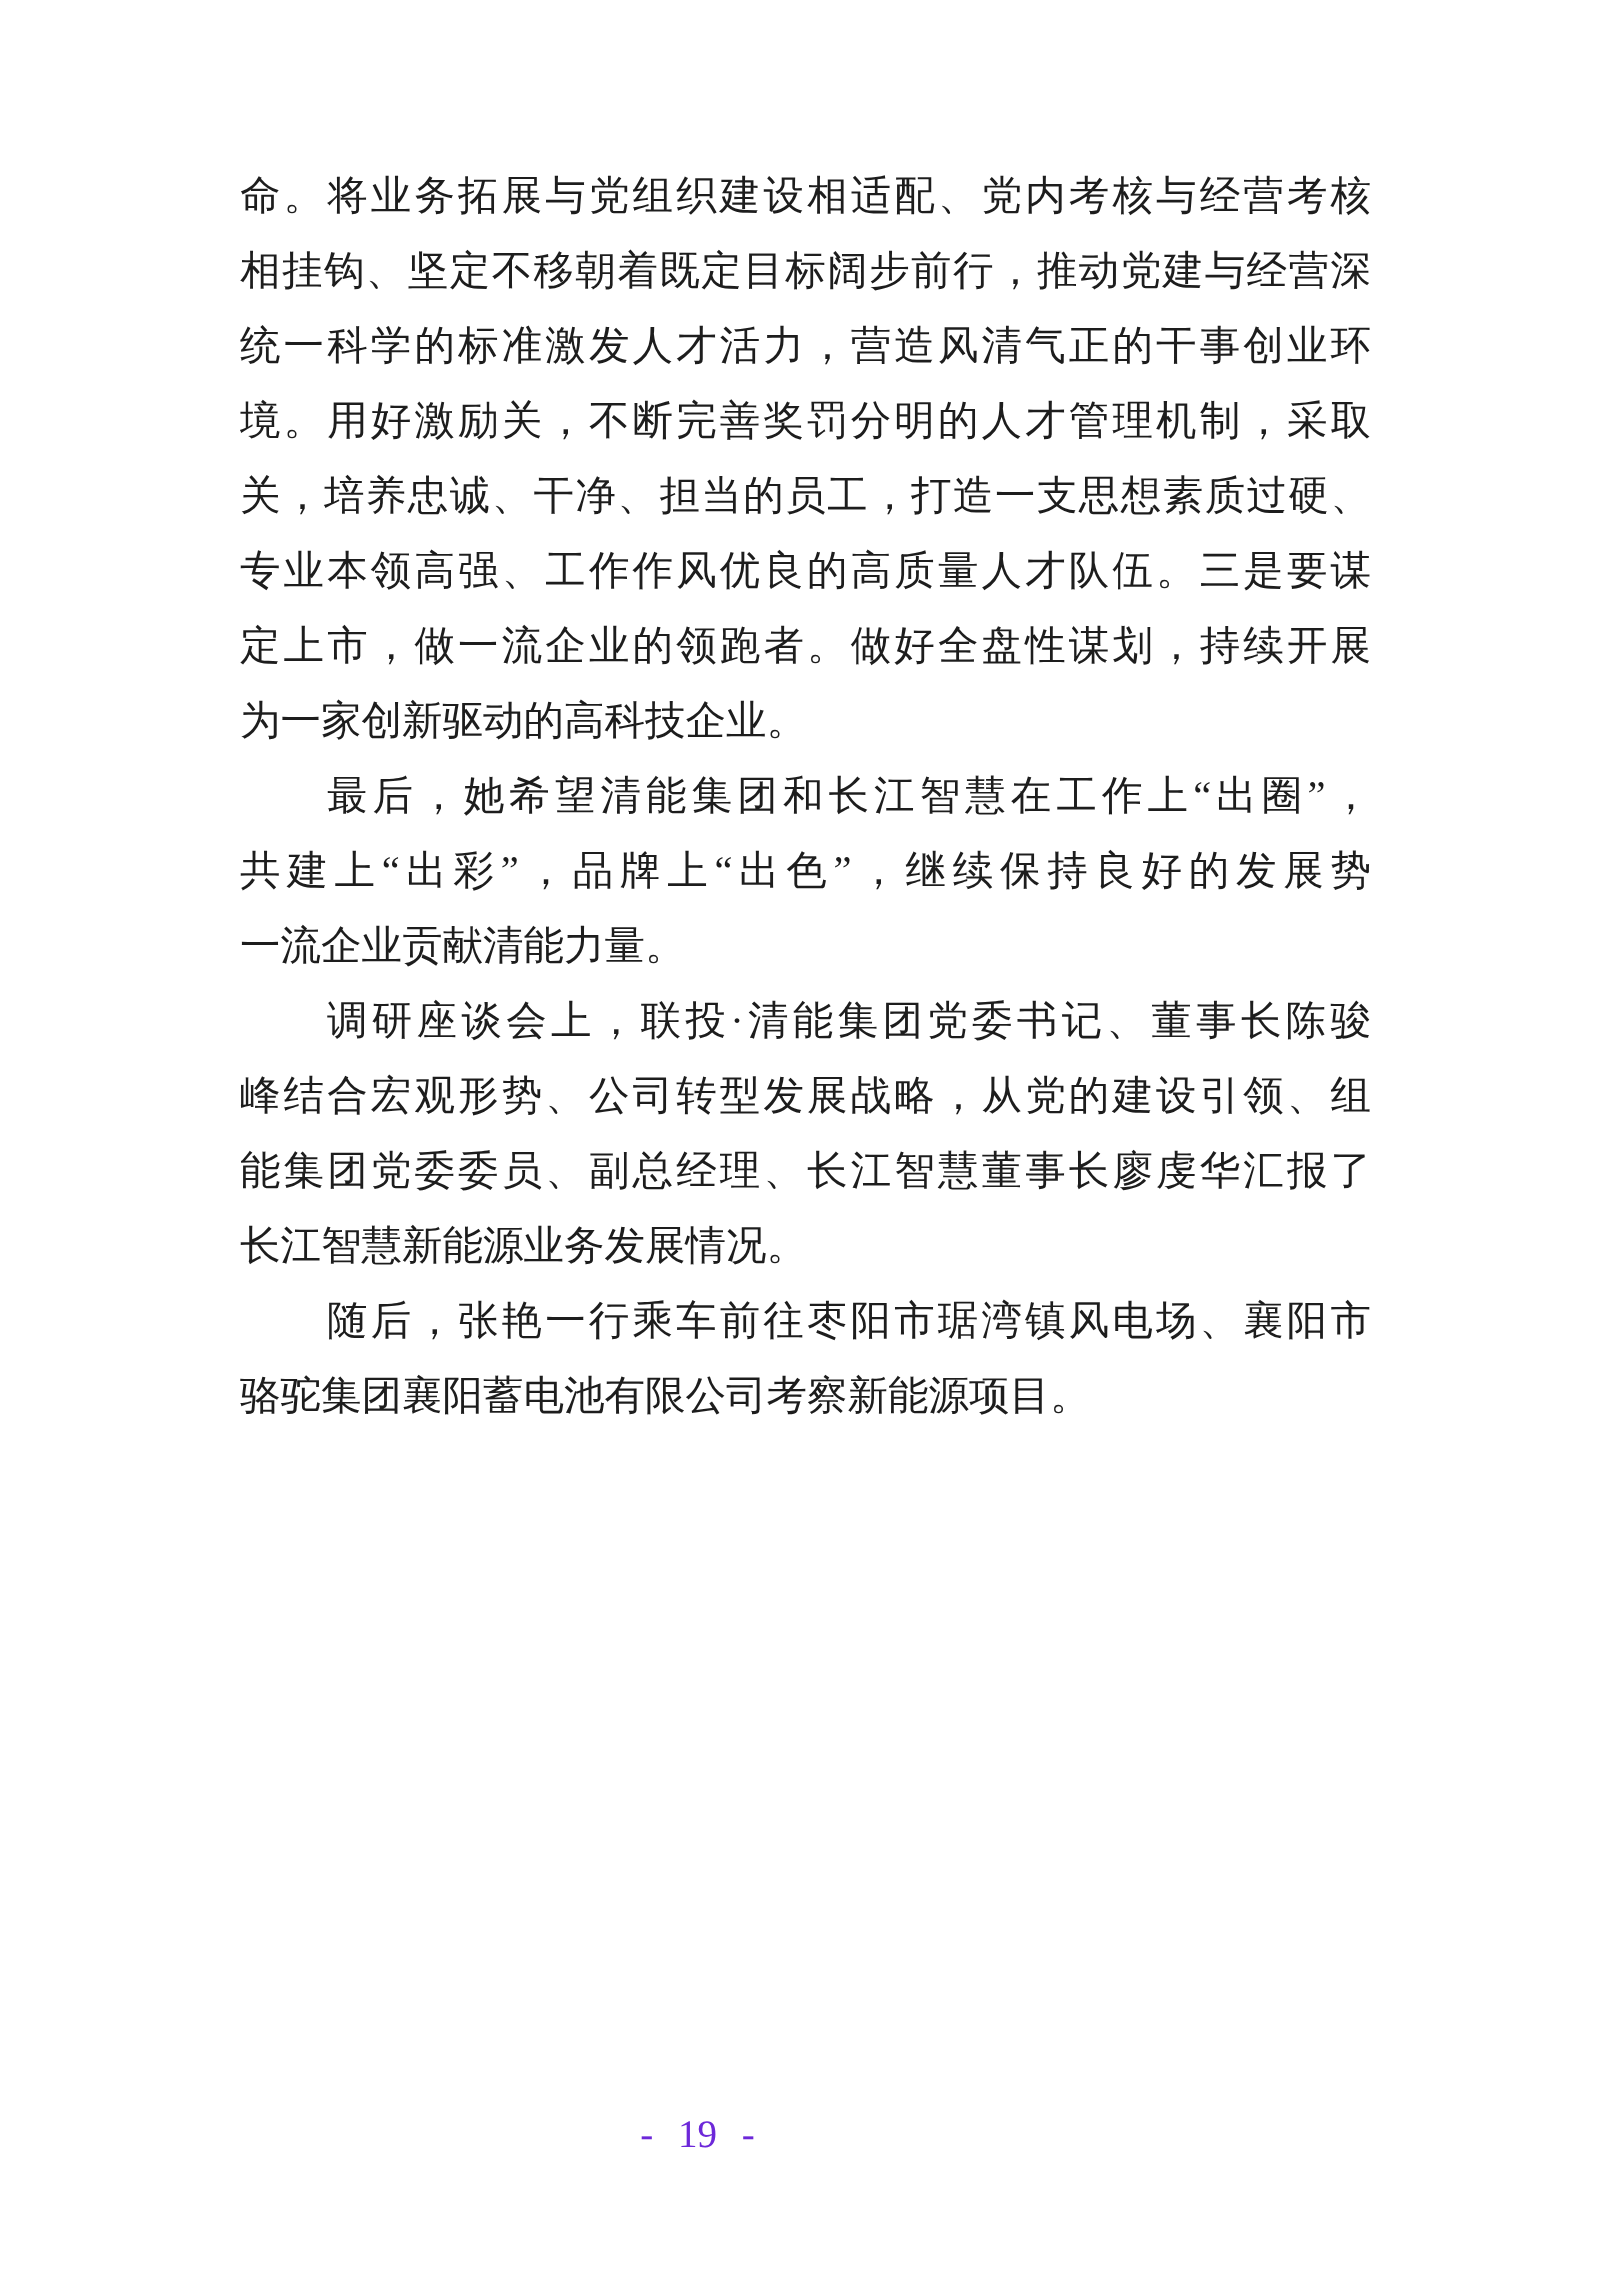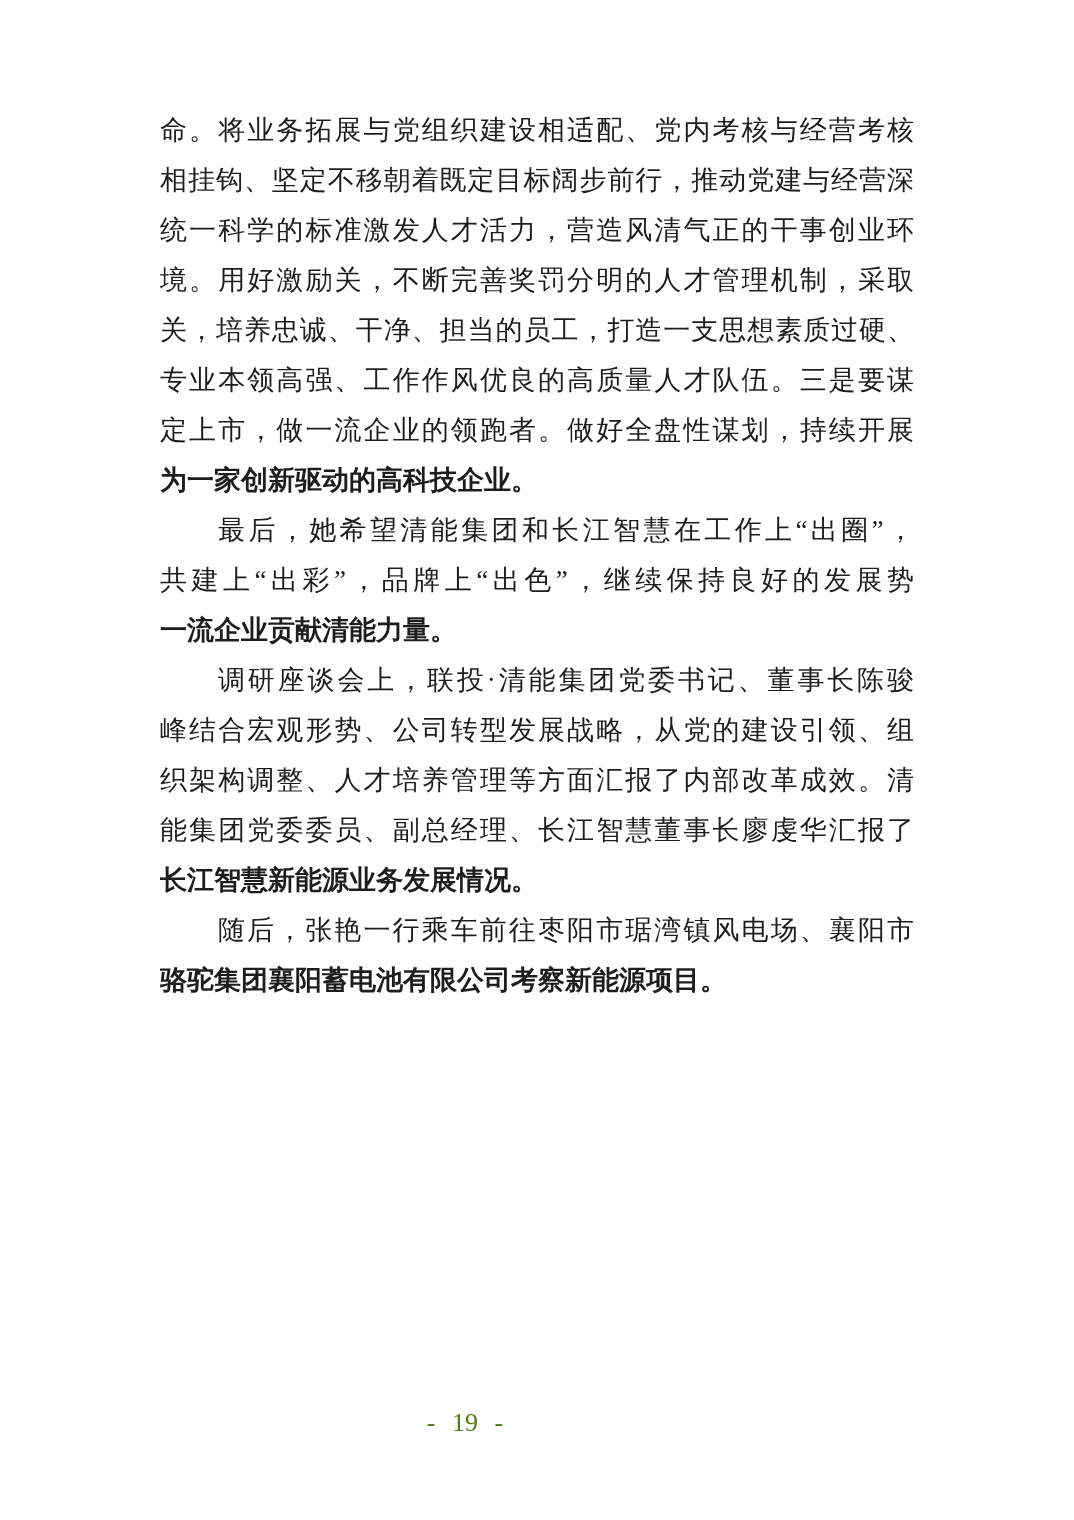--- a/index.html
+++ b/index.html
@@ -27,56 +27,54 @@
     line-height: 50px;
     height: 50px;
     text-align: justify;
     text-align-last: justify;
     white-space: normal;
     overflow: hidden;
   }
   .line.last {
     text-align: right;
     text-align-last: left;
-    font-weight: bold;
   }
   .line.indent {
     text-indent: 58px;
   }
   .footer {
     position: absolute;
     top: 1398px;
     left: 0;
     width: 100%;
     text-align: center;
     font-size: 26px;
     line-height: 50px;
     word-spacing: 10px;
-    color: #4d7c0f;
+    color: #6d28d9;
   }
 </style>
 </head>
 <body>
 
 <div class="page">
   <div class="doc-body">
       <div class="line">命。将业务拓展与党组织建设相适配、党内考核与经营考核</div>
       <div class="line">相挂钩、坚定不移朝着既定目标阔步前行，推动党建与经营深</div>
       <div class="line">统一科学的标准激发人才活力，营造风清气正的干事创业环</div>
       <div class="line">境。用好激励关，不断完善奖罚分明的人才管理机制，采取</div>
       <div class="line">关，培养忠诚、干净、担当的员工，打造一支思想素质过硬、</div>
       <div class="line">专业本领高强、工作作风优良的高质量人才队伍。三是要谋</div>
       <div class="line">定上市，做一流企业的领跑者。做好全盘性谋划，持续开展</div>
       <div class="line last">为一家创新驱动的高科技企业。</div>
       <div class="line indent">最后，她希望清能集团和长江智慧在工作上“出圈”，</div>
       <div class="line">共建上“出彩”，品牌上“出色”，继续保持良好的发展势</div>
       <div class="line last">一流企业贡献清能力量。</div>
       <div class="line indent">调研座谈会上，联投·清能集团党委书记、董事长陈骏</div>
       <div class="line">峰结合宏观形势、公司转型发展战略，从党的建设引领、组</div>
-      <div class="line">织架构调整、人才培养管理等方面汇报了内部改革成效。清</div>
       <div class="line">能集团党委委员、副总经理、长江智慧董事长廖虔华汇报了</div>
       <div class="line last">长江智慧新能源业务发展情况。</div>
       <div class="line indent">随后，张艳一行乘车前往枣阳市琚湾镇风电场、襄阳市</div>
       <div class="line last">骆驼集团襄阳蓄电池有限公司考察新能源项目。</div>
     </div>
   <div class="footer">
     <span>- 19 -</span>
   </div>
 </div>
 

